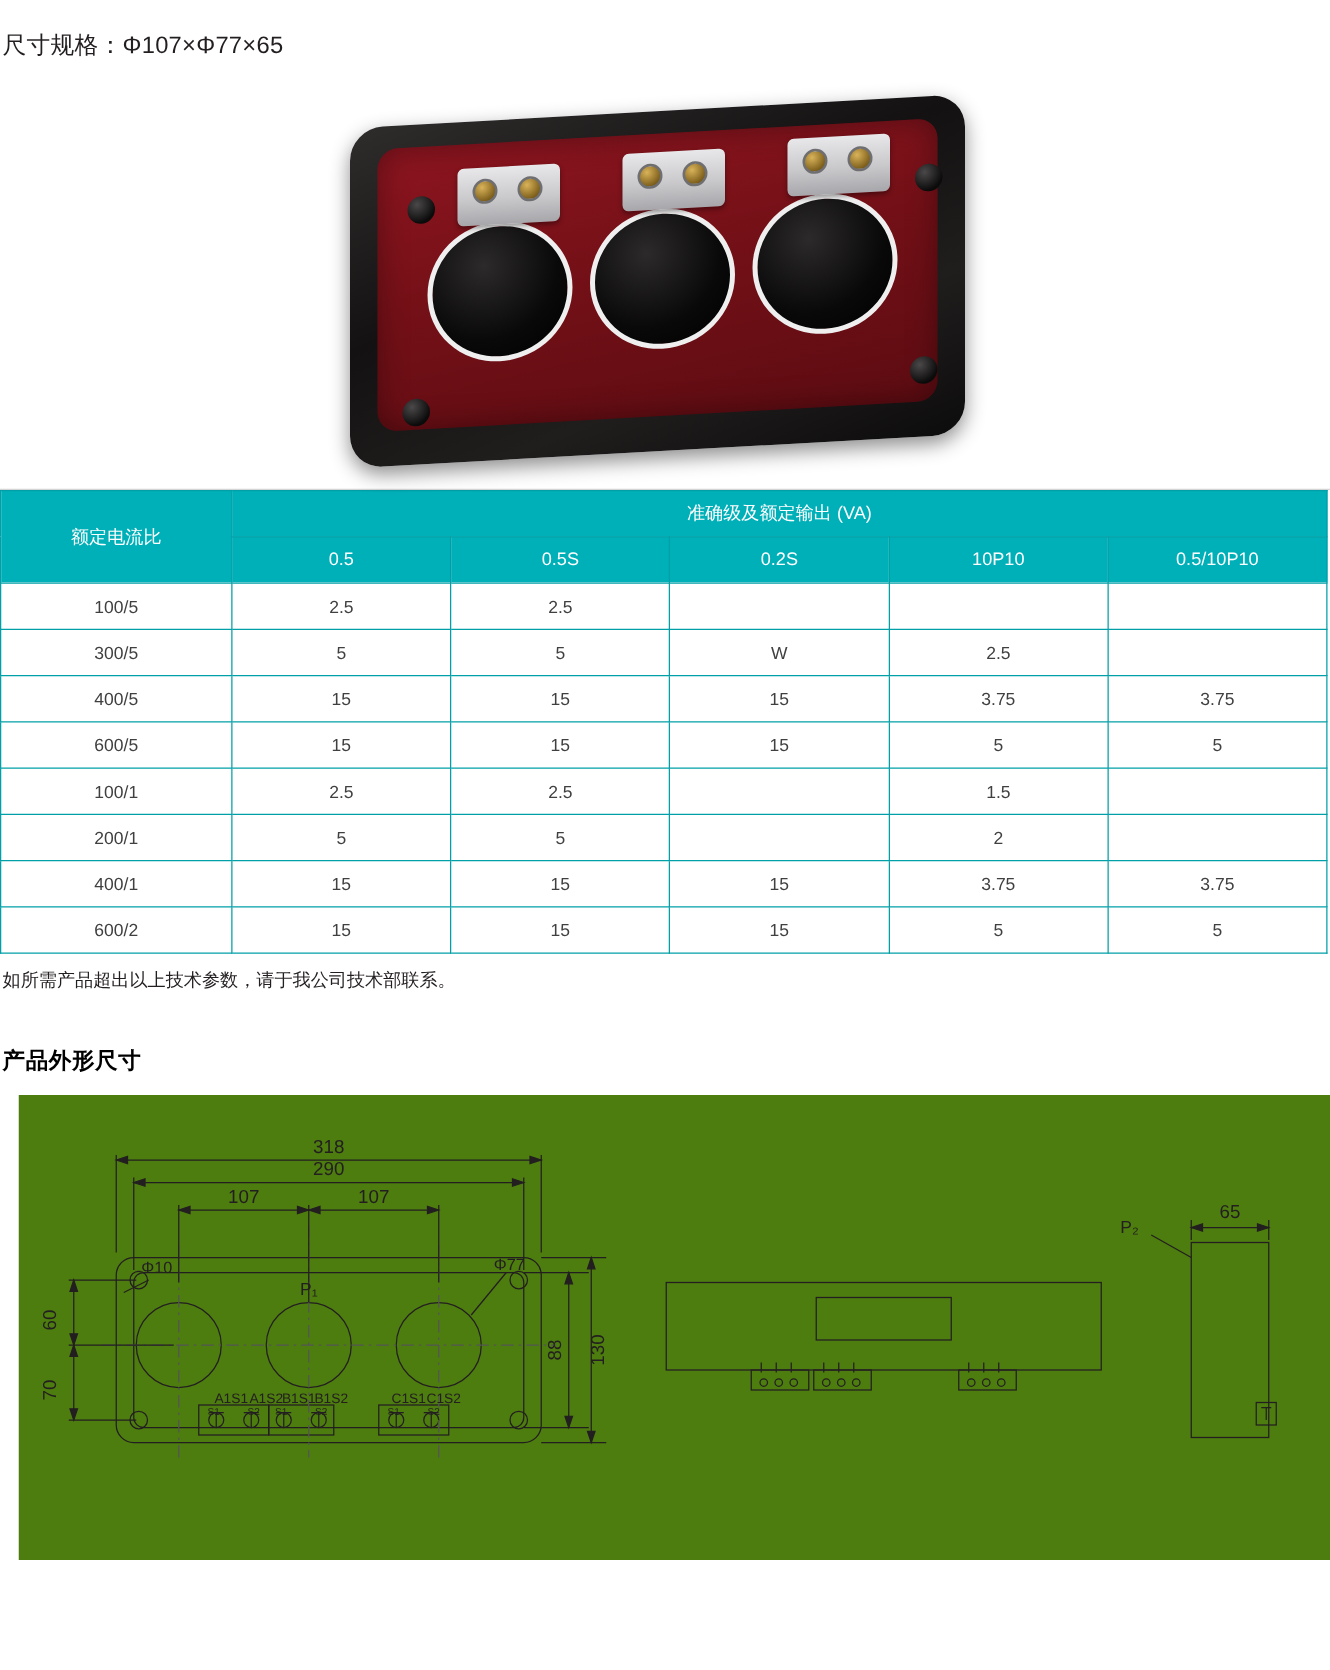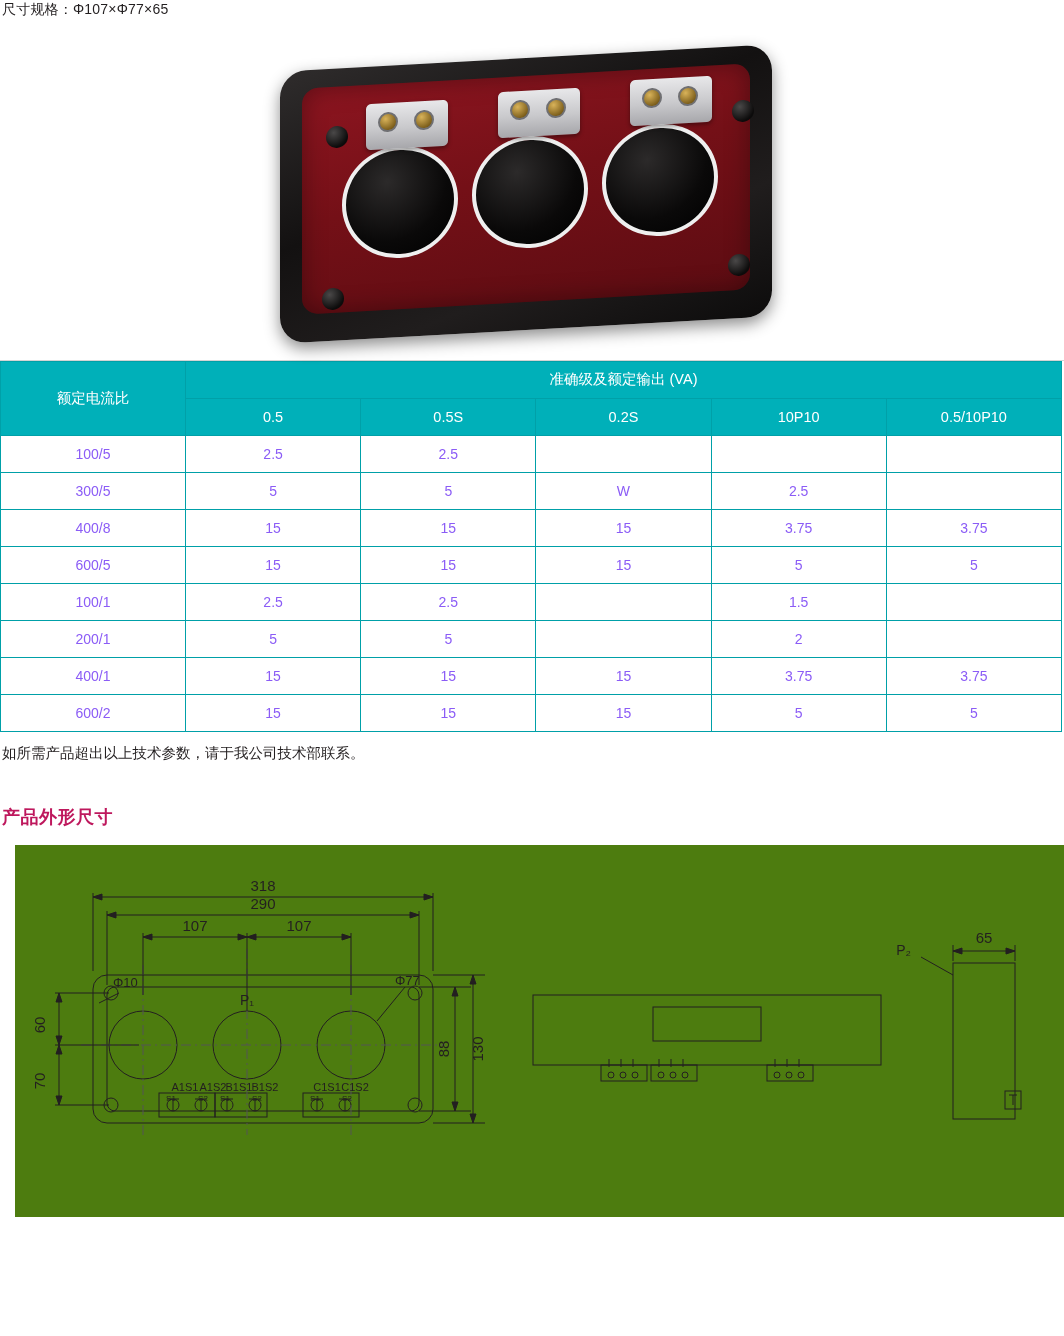--- a/index.html
+++ b/index.html
@@ -12,23 +12,23 @@
     min-height: 1336px;
     font-family: "Liberation Sans", sans-serif;
     color: #231f20;
     position: relative;
   }
   .page {
     width: 1064px;
     position: relative;
   }
   .dim-spec {
-    font-size: 14px;
+    font-size: 19px;
     line-height: 1.4;
-    padding: 0 0 0 2px;
+    padding: 24px 0 0 2px;
     letter-spacing: 0.2px;
   }
 
   
   .photo-wrap {
     height: 340px;
     position: relative;
   }
   .photo {
     position: absolute;
@@ -139,30 +139,30 @@
   table.spec thead th {
     background: #00b0b9;
     color: #ffffff;
     font-weight: normal;
     font-size: 14.5px;
   }
   table.spec thead th.ratio {
     width: 176px;
   }
   table.spec tbody td {
-    color: #8b5cf6;
+    color: #404040;
     background: #ffffff;
   }
   .note {
     font-size: 14.5px;
     padding: 12px 12px 0 2px;
   }
 
   .section-title {
-    color: #be185d;
+    color: #000000;
     font-size: 18px;
     font-weight: bold;
     padding: 42px 0 16px 2px;
     letter-spacing: .5px;
   }
 
   
   .drawing {
     width: 1064px;
     height: 372px;
@@ -236,21 +236,21 @@
       </tr>
       <tr>
         <td>300/5</td>
         <td>5</td>
         <td>5</td>
         <td>W</td>
         <td>2.5</td>
         <td></td>
       </tr>
       <tr>
-        <td>400/8</td>
+        <td>400/5</td>
         <td>15</td>
         <td>15</td>
         <td>15</td>
         <td>3.75</td>
         <td>3.75</td>
       </tr>
       <tr>
         <td>600/5</td>
         <td>15</td>
         <td>15</td>

